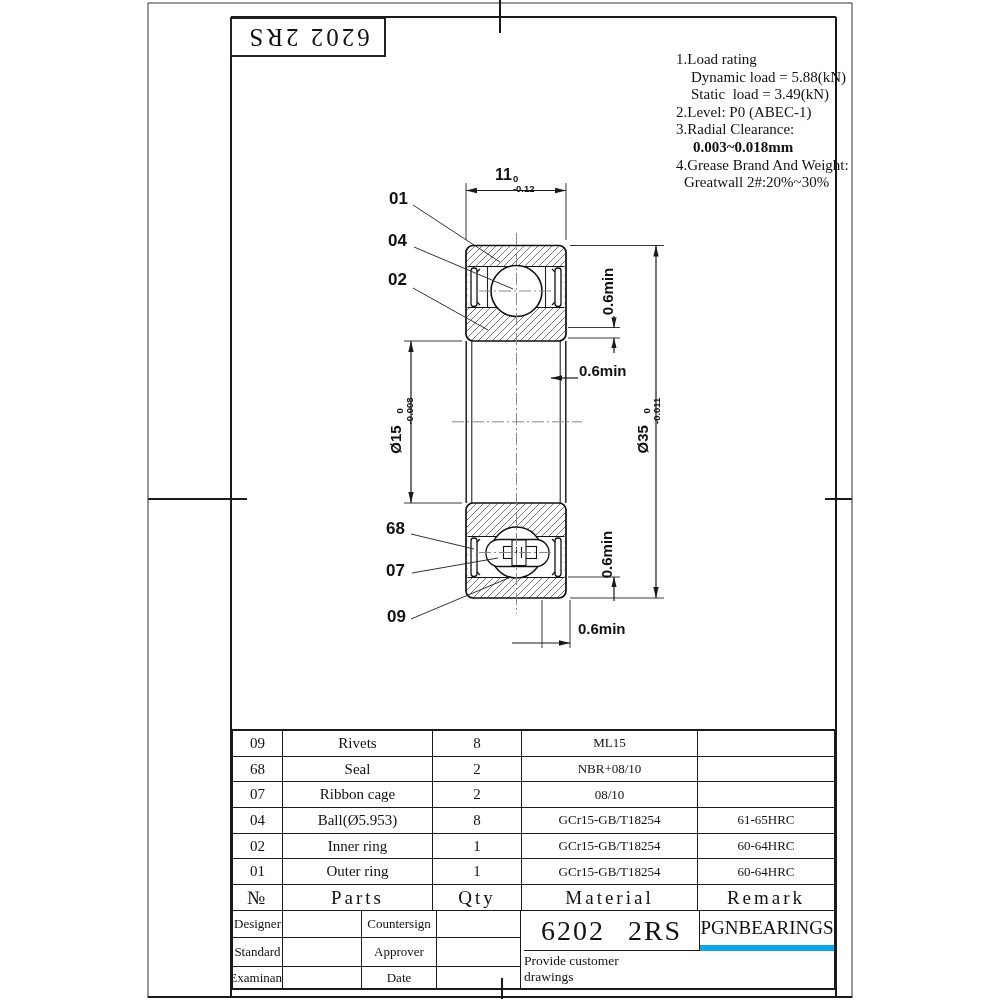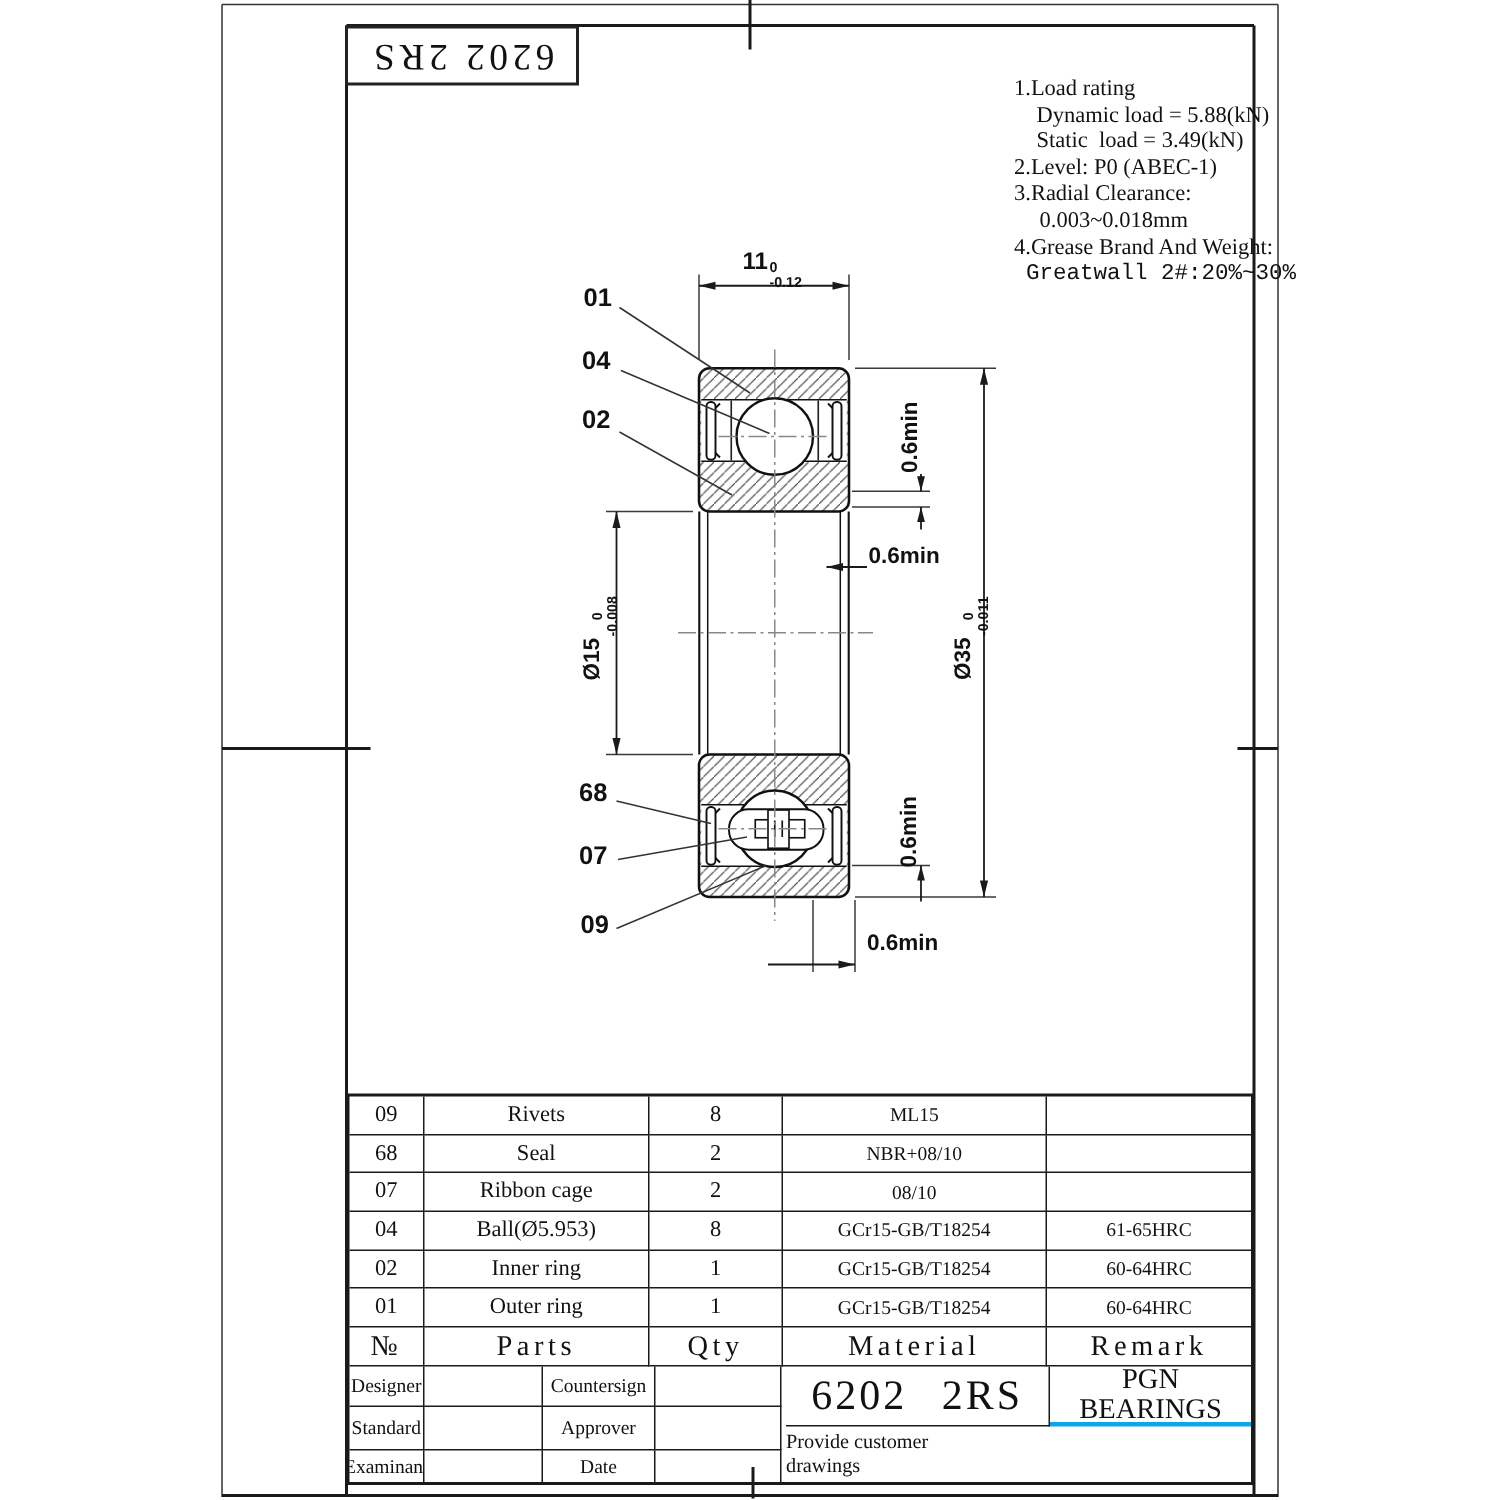--- a/index.html
+++ b/index.html
@@ -8,22 +8,22 @@
   #linework{position:absolute;left:0;top:0;}
   .abs{position:absolute;}
   
   .stamp{left:230px;top:17px;width:156px;height:40px;border:2px solid #222;
          box-sizing:border-box;display:flex;align-items:center;justify-content:center;
          font-size:25px;letter-spacing:3px;transform:rotate(180deg);}
   
   .notes{left:640px;top:51px;font-size:15px;line-height:17.6px;}
   .notes div{white-space:pre;margin-left:36px;}
   .n-ind15{padding-left:15px;}
-  .n-ind17{padding-left:17px;}
-  .n-ind8{padding-left:8px;font-family:Liberation Mono, monospace;}
+  .n-ind17{padding-left:17px;font-weight:bold;}
+  .n-ind8{padding-left:8px;}
   
   .plabel{font-family:"Liberation Sans",sans-serif;font-size:17px;font-weight:600;color:#111;}
   
   .dimtxt{font-family:"Liberation Sans",sans-serif;font-weight:700;font-size:15px;color:#111;}
   .rot{transform:rotate(-90deg);transform-origin:center center;}
   .tolstack{display:inline-flex;flex-direction:column;font-size:9.5px;line-height:1.0;
             font-weight:700;vertical-align:-2px;margin-left:1px;}
   .dimbig{font-size:16px;}
   
   .tblwrap{left:231px;top:729px;width:605px;border:2px solid #1a1a1a;box-sizing:border-box;}
@@ -297,21 +297,21 @@
       <div class="cell trow2 tlab">Approver</div>
       <div class="cell trow2"></div>
       <div class="cell trow3 tlab" style="border-bottom:none;">Examinant</div>
       <div class="cell trow3" style="border-bottom:none;"></div>
       <div class="cell trow3 tlab" style="border-bottom:none;">Date</div>
       <div class="cell trow3" style="border-bottom:none;"></div>
     </div>
     <div style="width:310px;">
       <div style="display:flex;height:40px;">
         <div class="bigcell partnum" style="width:176px;border-right:1px solid #1a1a1a;border-bottom:1px solid #1a1a1a;">6202 2RS</div>
-        <div class="bigcell company" style="width:134px;border-bottom:3px solid #0ea5e9;flex-direction:column;">
+        <div class="bigcell company" style="width:134px;border-bottom:6px solid #0ea5e9;flex-direction:row;">
           <div>PGN</div>
           <div>BEARINGS</div>
         </div>
       </div>
       <div style="display:flex;height:35px;">
         <div class="bigcell custnote" style="width:134px;">Provide customer drawings</div>
       </div>
     </div>
   </div>
 </div>

